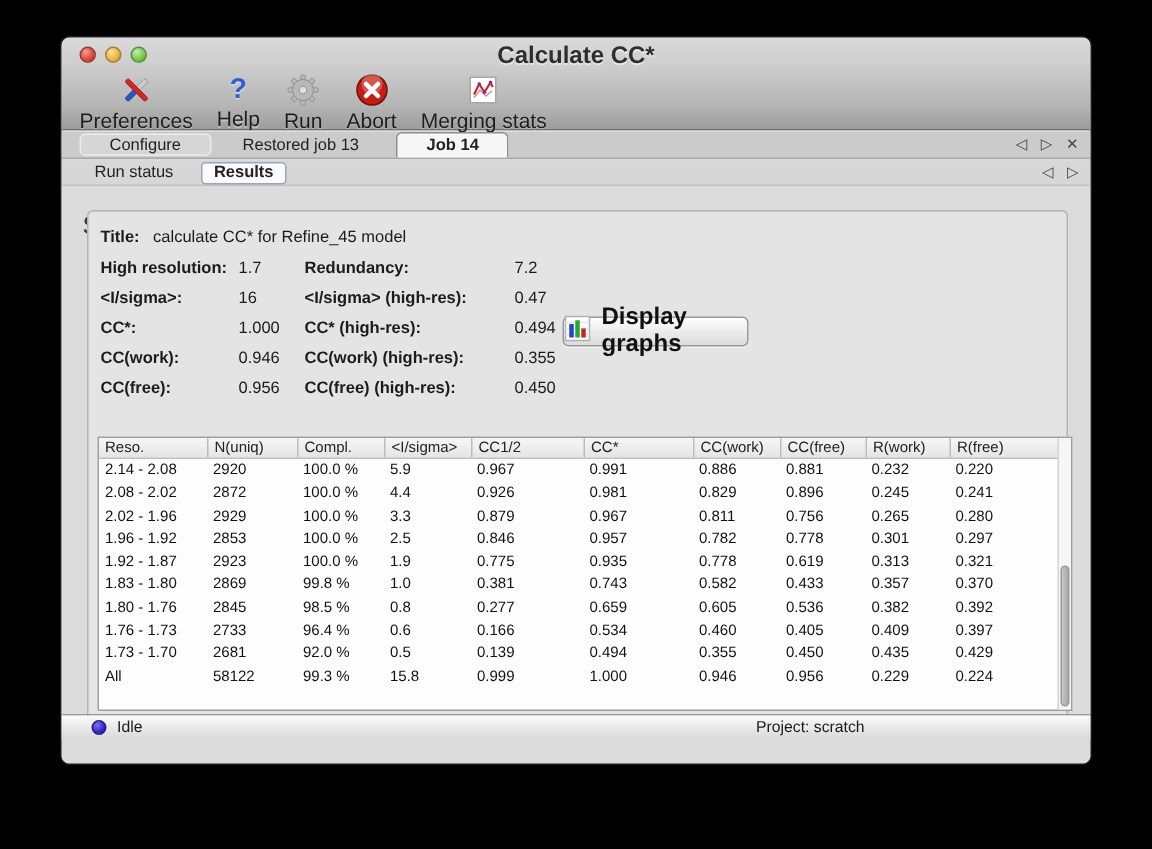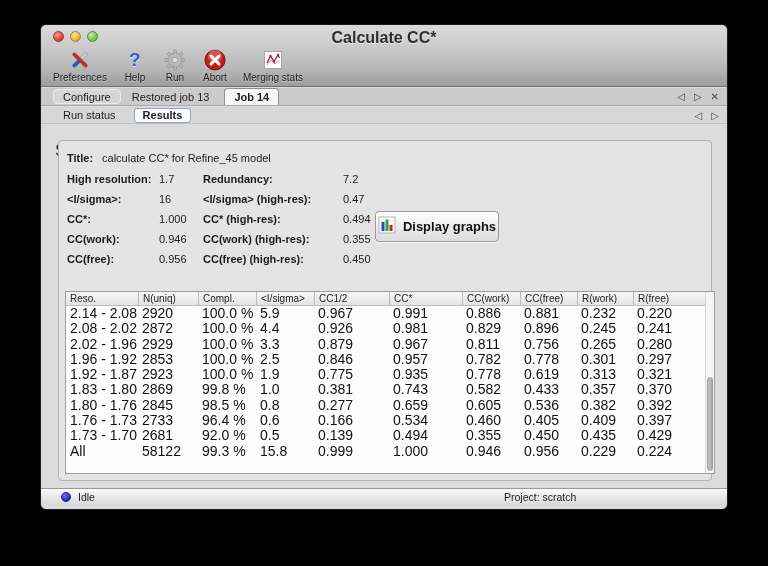--- a/index.html
+++ b/index.html
@@ -22,27 +22,27 @@
   .lights { position:absolute; left:12px; top:6px; display:flex; gap:6px; }
   .light { width:11px; height:11px; border-radius:50%; }
   .light.red    { background:radial-gradient(circle at 35% 30%, #f2a097, #dd4539 60%, #a02a20); border:1px solid #9c3830;}
   .light.yellow { background:radial-gradient(circle at 35% 30%, #fbe2a5, #e8b33c 60%, #b47f1d); border:1px solid #a8812f;}
   .light.green  { background:radial-gradient(circle at 35% 30%, #c3edb4, #77c649 60%, #4c8f28); border:1px solid #5b8f3c;}
 
   .toolbar { position:absolute; left:8px; top:22px; height:40px; display:flex; gap:8px; }
   .toolbtn { display:flex; flex-direction:column; align-items:center; justify-content:flex-start;
              padding:1px 4px 0; cursor:default; }
   .toolicon { width:24px; height:24px; display:flex; align-items:center; justify-content:center; }
-  .toollabel { font-size:10px; color:#1d1d1d; margin-top:0px; text-shadow:0 1px 0 rgba(255,255,255,.35); white-space:nowrap; }
+  .toollabel { font-size:14px; color:#1d1d1d; margin-top:0px; text-shadow:0 1px 0 rgba(255,255,255,.35); white-space:nowrap; }
   .help-glyph { font-size:19px; font-weight:bold; color:#2c5fd0; text-shadow:0 1px 1px rgba(255,255,255,.7); line-height:22px; }
 
   
   .tabbar { position:absolute; left:0; top:63px; width:100%; height:18px; background:#cbcbcb;
             border-bottom:1px solid #a9a9a9; display:flex; align-items:stretch; padding-left:10px; font-size:11px; }
-  .tab { display:flex; align-items:center; padding:0 9px; color:#222; white-space:nowrap; }
+  .tab { display:flex; align-items:center; padding:0 19px; color:#222; white-space:nowrap; }
   .tab.outlined { border:1px solid #ececec; border-radius:4px; margin:1px 2px; background:rgba(255,255,255,.22); }
   .tab.active { background:#f7f7f7; border:1px solid #8f8f8f; border-bottom:none; border-radius:4px 4px 0 0;
                 font-weight:bold; margin-left:6px; }
   .tabnav { position:absolute; right:8px; top:0; height:100%; display:flex; align-items:center; gap:9px;
             font-size:10px; color:#444; }
   .tabnav span { cursor:default; }
 
   .subtabbar { position:absolute; left:0; top:82px; width:100%; height:17px; background:#d7d7d7;
                border-bottom:1px solid #c0c0c0; display:flex; align-items:center; padding-left:14px; font-size:11px; }
   .subtab { padding:0 8px; color:#222; white-space:nowrap; }
@@ -55,42 +55,42 @@
   .panel { position:absolute; left:17px; top:16px; width:654px; height:341px; background:#e4e4e4;
            border:1px solid #b2b2b2; border-radius:4px; }
 
   
   .stats { position:absolute; left:8px; top:7px; right:8px; font-size:11px; color:#1b1b1b; }
   .title-row { height:21px; line-height:20px; white-space:nowrap; }
   .title-row .lbl { display:inline-block; width:32px; font-weight:bold; }
   .stat-row { display:grid; grid-template-columns:92px 44px 140px auto; height:20px; line-height:20px; white-space:nowrap; }
   .stat-row .lbl { font-weight:bold; }
 
-  .btn-graphs { position:absolute; left:316px; top:70px; width:124px; height:31px;
+  .btn-graphs { position:absolute; left:316px; top:70px; width:124px; height:20px;
                 background:linear-gradient(180deg,#ffffff,#ececec 50%,#dcdcdc);
                 border:1px solid #9a9a9a; border-radius:4px; display:flex; align-items:center; justify-content:center;
-                gap:7px; font-size:13px; font-weight:bold; color:#111; box-shadow:0 1px 0 rgba(255,255,255,.6); cursor:default; }
+                gap:7px; font-size:16px; font-weight:bold; color:#111; box-shadow:0 1px 0 rgba(255,255,255,.6); cursor:default; }
 
   
   .table { position:absolute; left:6px; top:150px; width:650px; height:183px; background:#fdfdfd;
            border:1px solid #9e9e9e; overflow:hidden; }
   .cols { display:grid; grid-template-columns:72px 60px 58px 58px 75px 73px 58px 57px 56px 1fr; }
   .thead { height:14px; background:linear-gradient(180deg,#f7f7f7,#e4e4e4); border-bottom:1px solid #bdbdbd;
            font-size:10px; color:#222; }
   .th { padding-left:4px; line-height:13px; white-space:nowrap; overflow:hidden; }
   .th + .th { border-left:1px solid #bcbcbc; }
   .tbody { position:absolute; left:0; top:14px; right:9px; bottom:0; }
-  .tr { height:15.3px; line-height:15.3px; font-size:14px; color:#111; }
+  .tr { height:15.3px; line-height:15.3px; font-size:10px; color:#111; }
   .td { padding-left:4px; white-space:nowrap; overflow:hidden; }
   .vscroll { position:absolute; right:0; top:0; width:9px; height:100%; background:#f6f6f6; border-left:1px solid #d4d4d4; }
   .vthumb { position:absolute; left:1px; top:47%; width:6px; height:52%; border-radius:4px;
             background:linear-gradient(90deg,#c6c6c6,#a9a9a9); border:1px solid #9b9b9b; }
 
   
-  .statusbar { position:absolute; left:0; bottom:4px; width:100%; height:17px;
+  .statusbar { position:absolute; left:0; bottom:16px; width:100%; height:17px;
                background:linear-gradient(180deg,#fbfbfb,#d8d8d8); border-top:1px solid #9a9a9a;
                border-radius:0 0 6px 6px; font-size:10.5px; color:#1a1a1a; }
   .status-left { position:absolute; left:20px; top:0; height:100%; display:flex; align-items:center; gap:7px; }
   .status-dot { width:10px; height:10px; border-radius:50%;
                 background:radial-gradient(circle at 35% 30%, #7d74ec, #3428c6 60%, #1a1080); border:1px solid #241a8e; }
   .status-project { position:absolute; left:463px; top:0; height:100%; display:flex; align-items:center; }
 </style>
 </head>
 <body>
 

